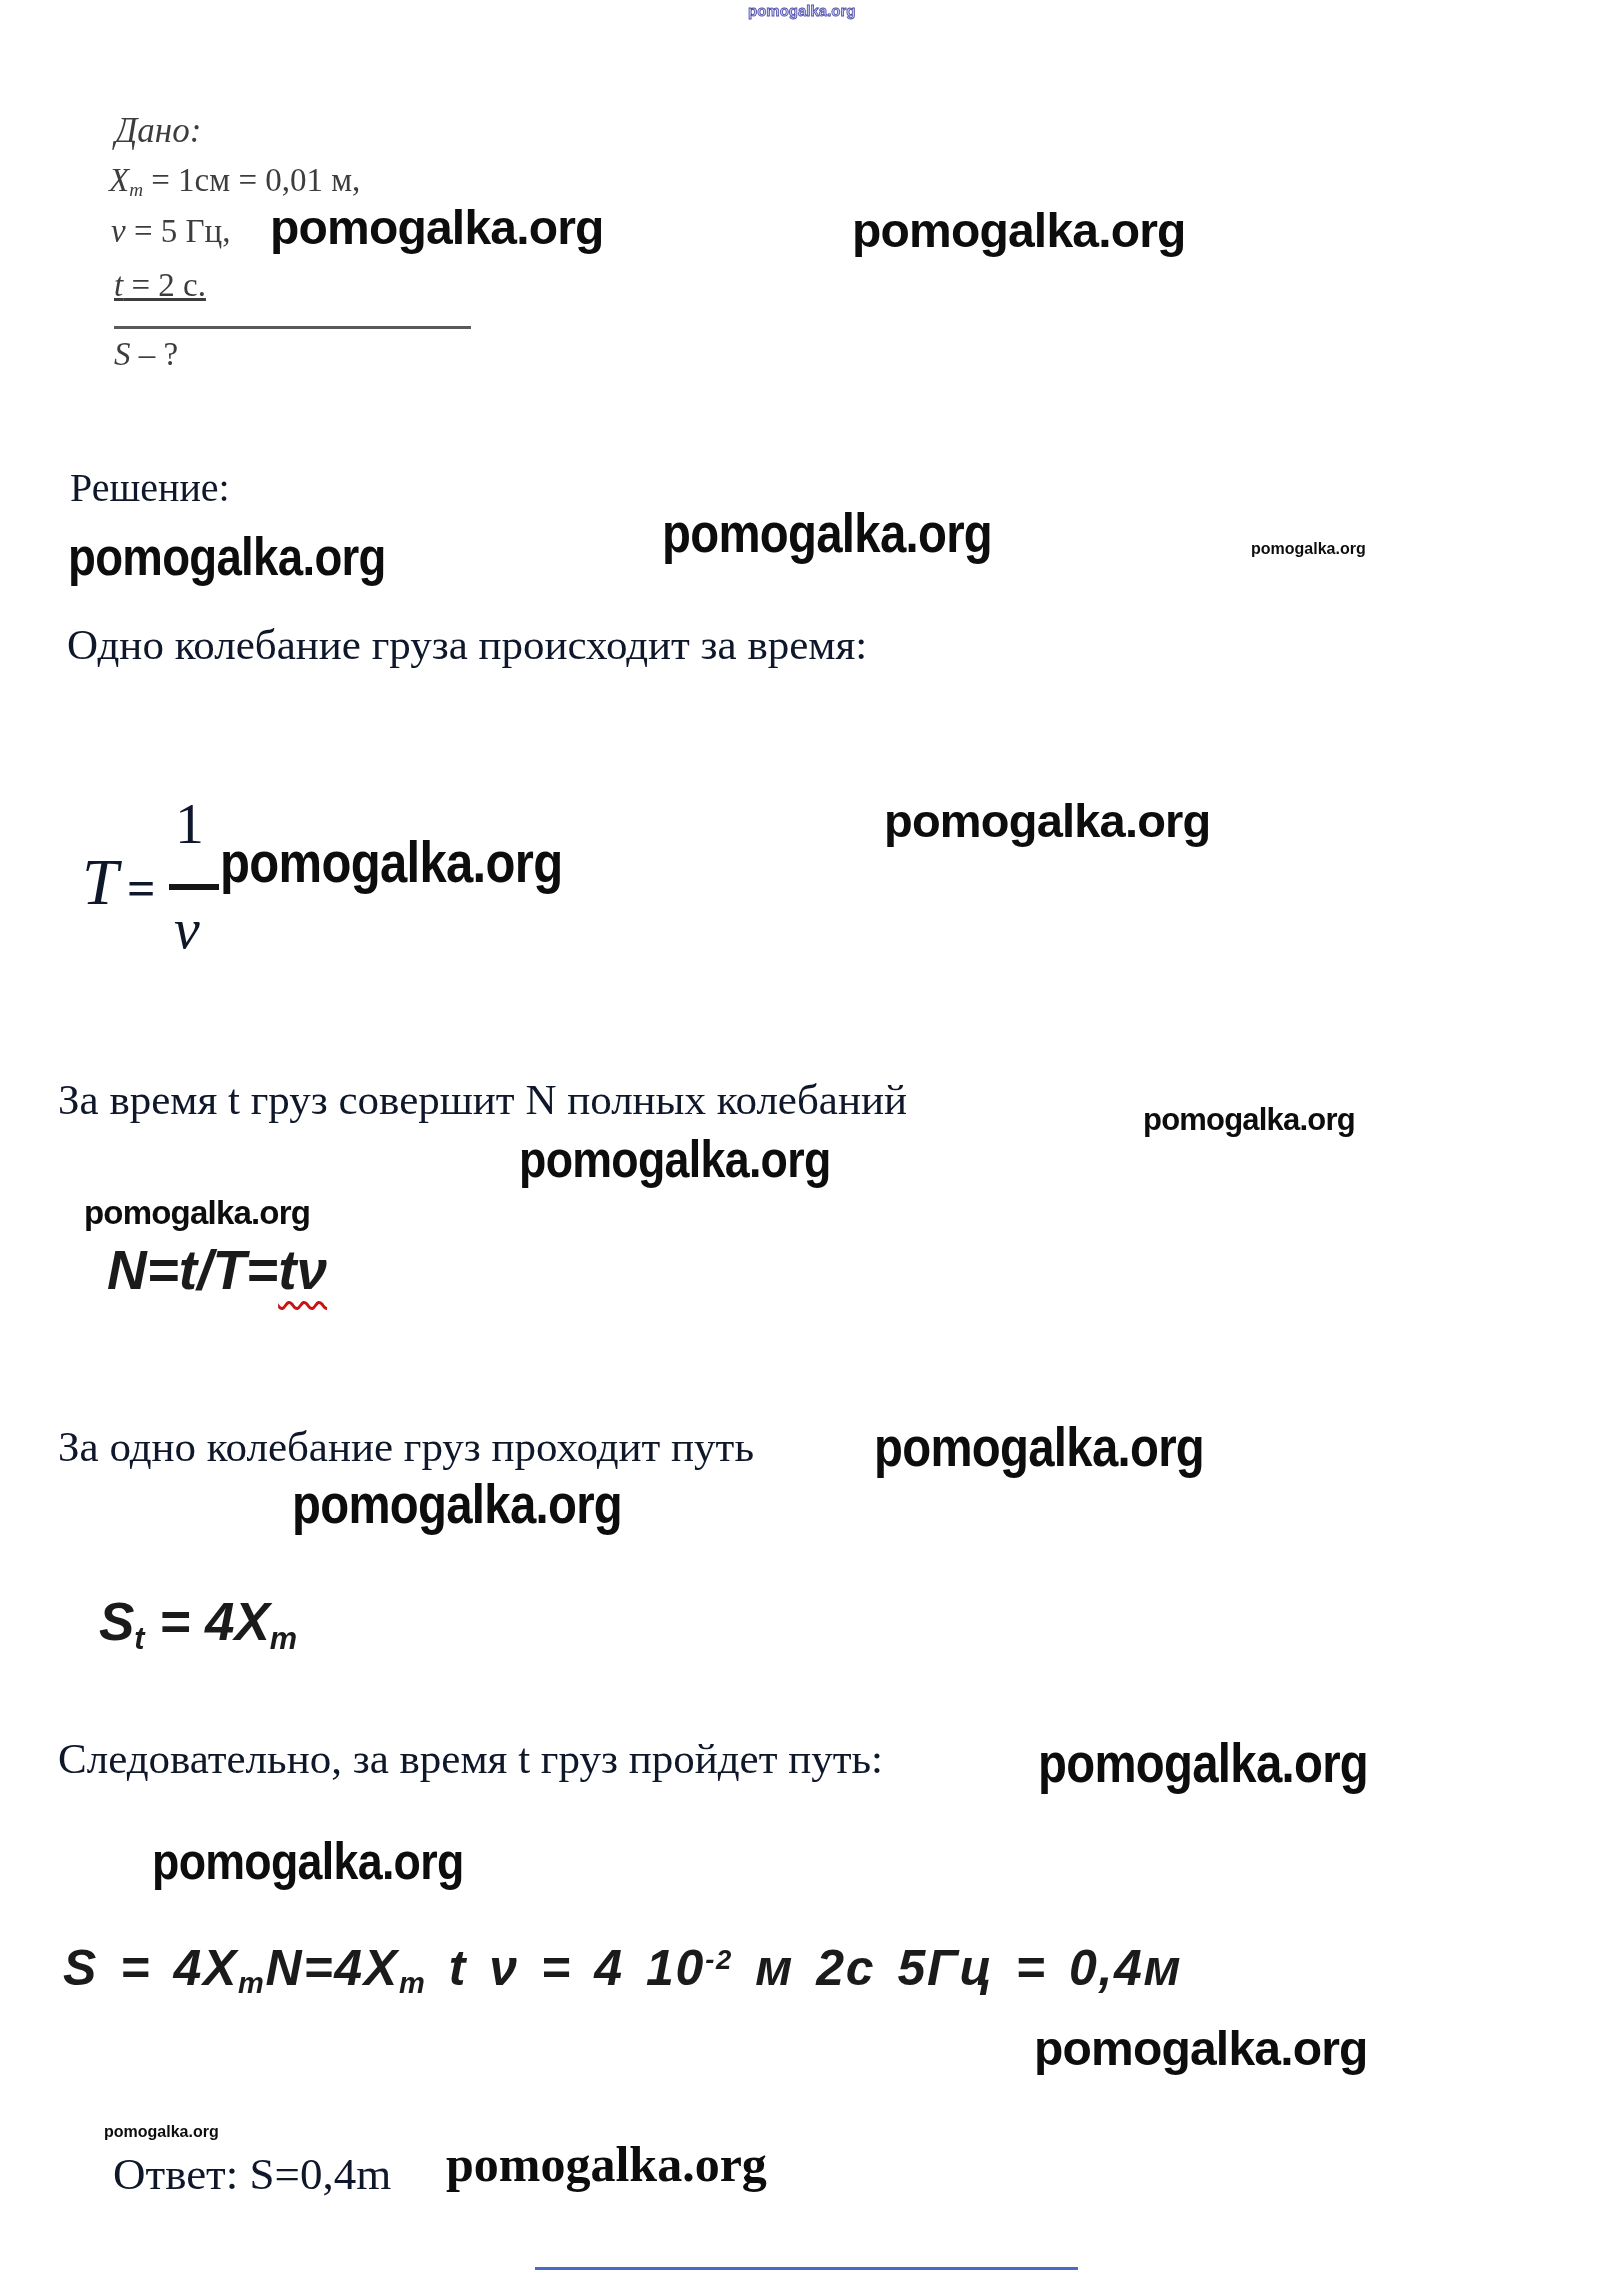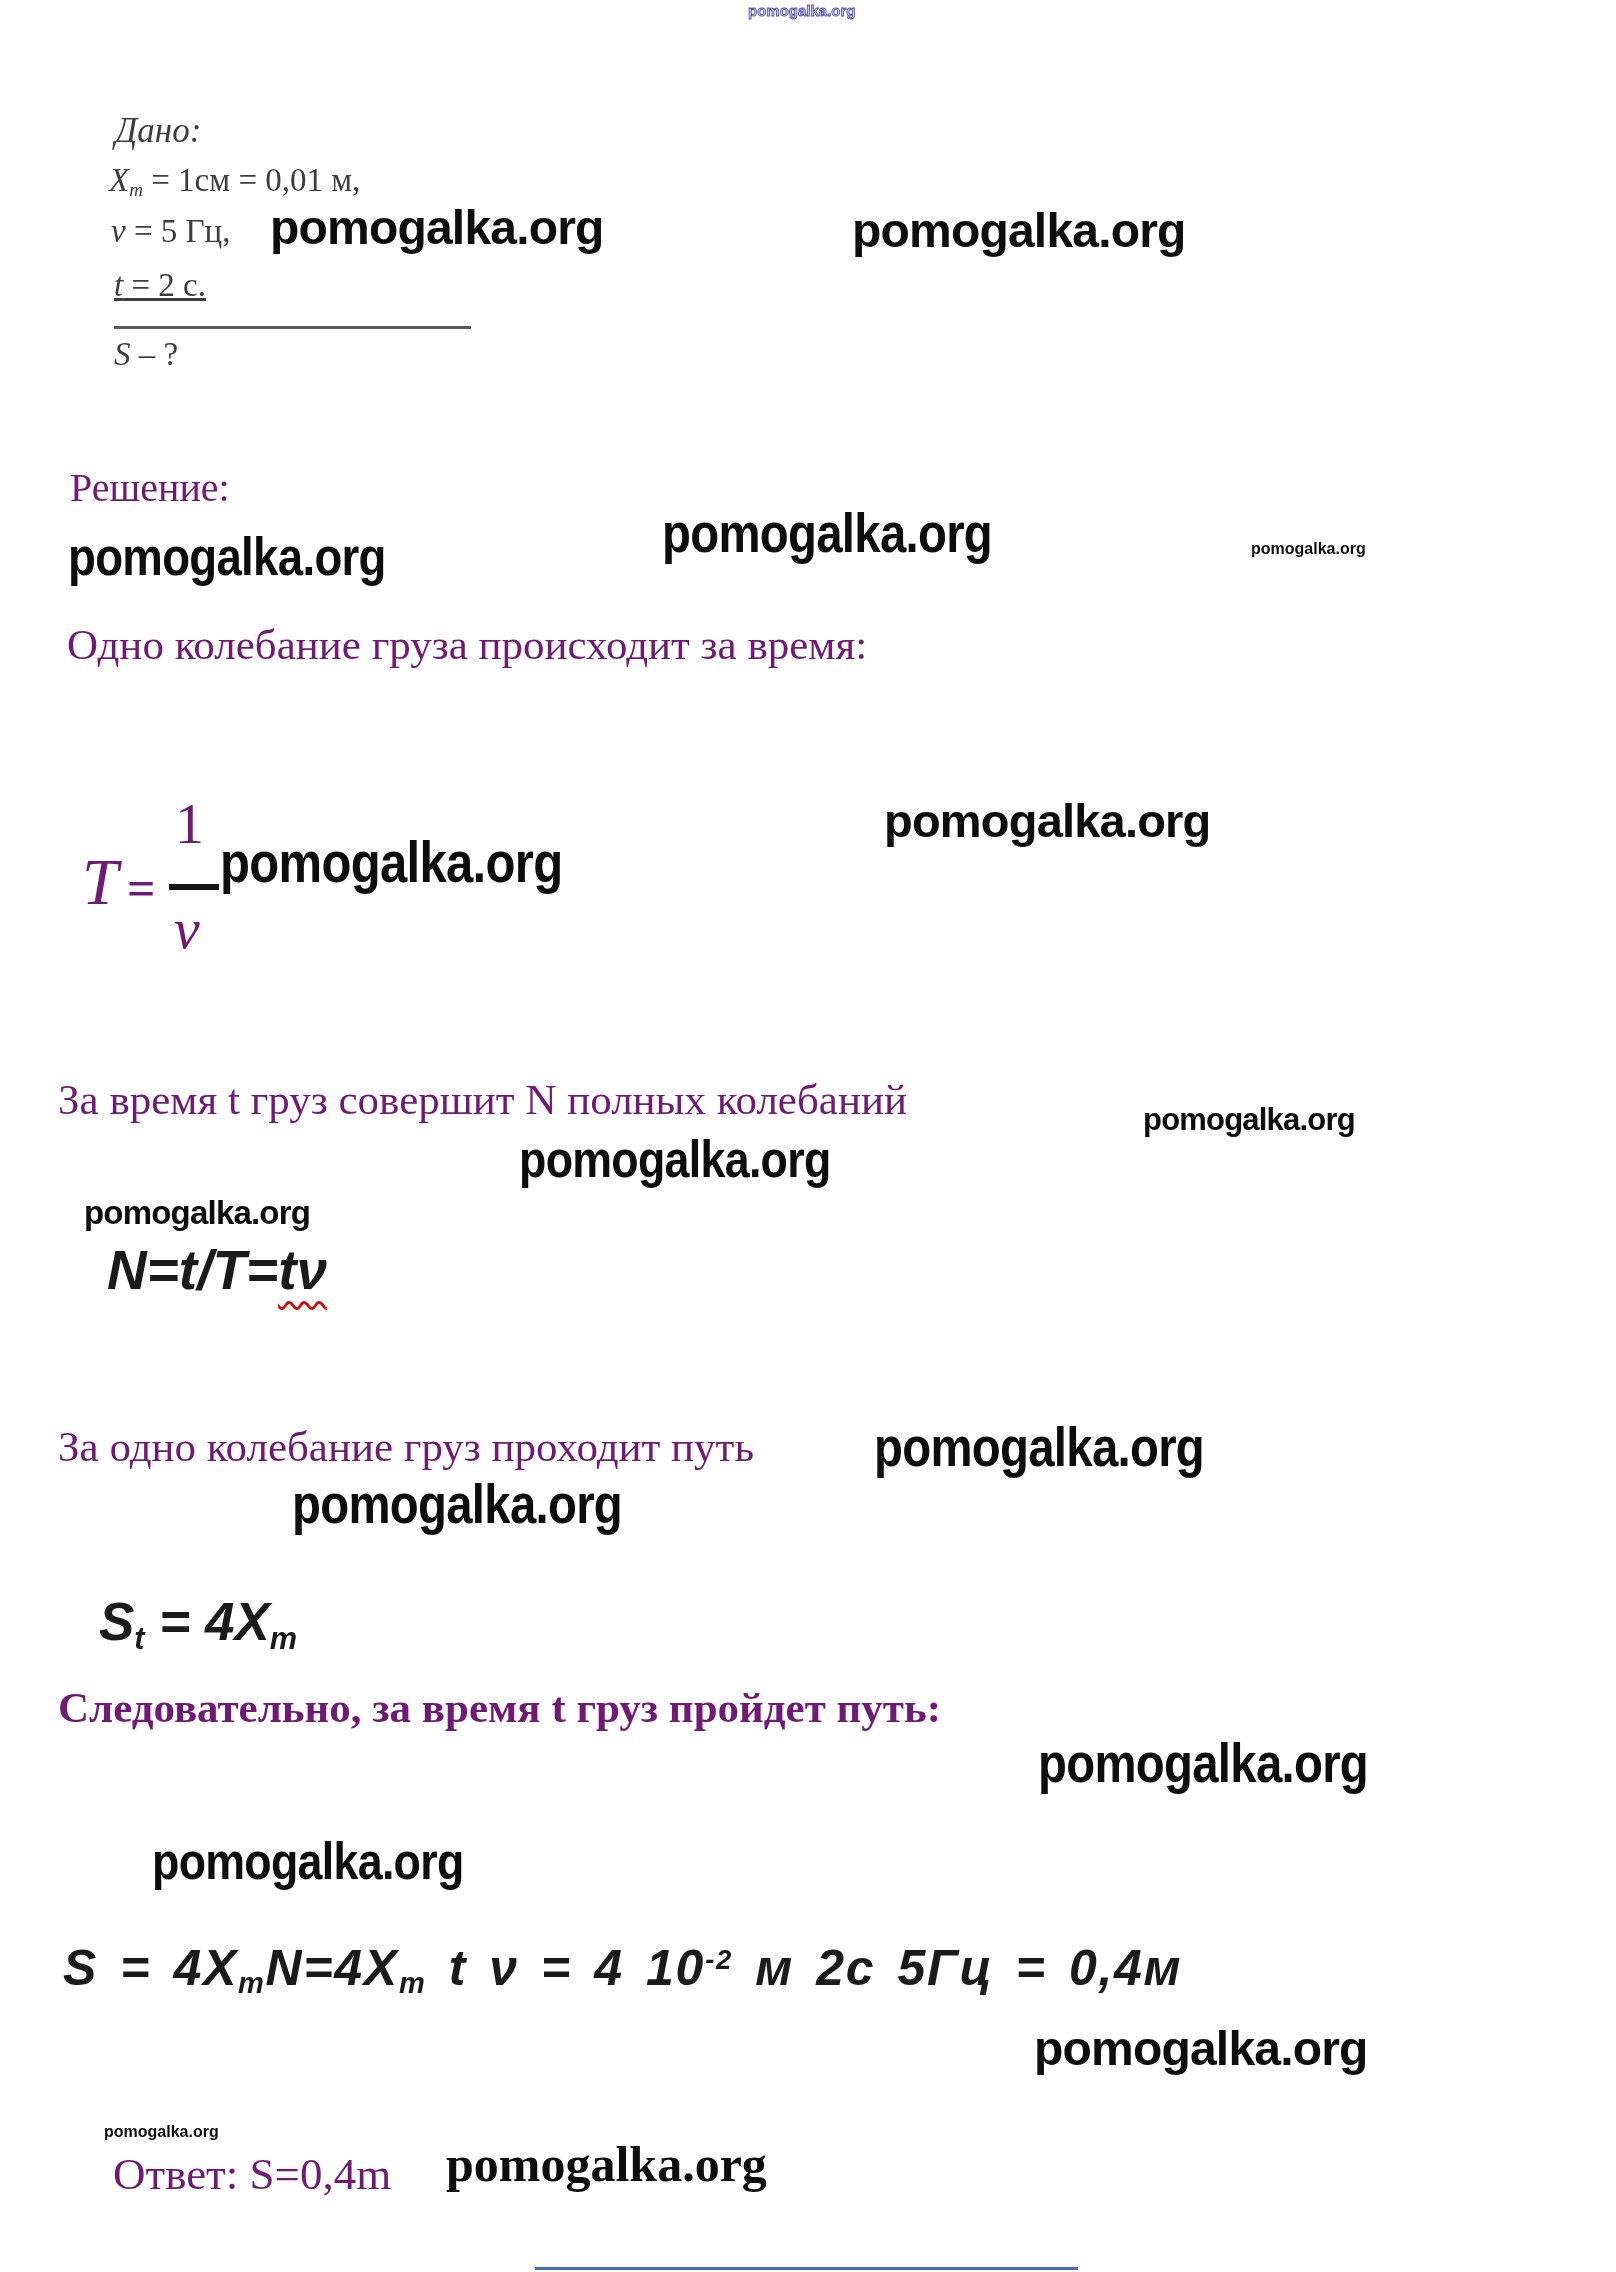--- a/index.html
+++ b/index.html
@@ -1,20 +1,20 @@
 <!DOCTYPE html>
 <html style="font-size:13.4px"><head>
 <meta charset="utf-8">
 <style>
   html,body{margin:0;padding:0;background:#ffffff;}
   .page{position:relative;width:1617px;height:2273px;background:#ffffff;overflow:hidden;
         font-family:"Liberation Serif",serif;text-align:center;}
   .abs{position:absolute;white-space:nowrap;}
   
-  .serif{font-family:"Liberation Serif",serif;color:#701a75;}
+  .serif{font-family:"Liberation Serif",serif;color:#0f172a;}
   .serif-gray{font-family:"Liberation Serif",serif;color:#3d3d3d;}
   
   .wm{font-family:"Liberation Sans",sans-serif;font-weight:700;color:#0d0d0d;letter-spacing:-0.8px;}
   
   .cond{transform:scaleX(0.86);transform-origin:left top;}
   
   .hollow{color:#c9c9ec;-webkit-text-stroke:0.8px #4d4daa;font-weight:700;}
   
   .wm-serif{font-family:"Liberation Serif",serif;font-weight:700;color:#0d0d0d;}
   
@@ -97,21 +97,21 @@
   <div class="abs wm cond" style="left:874px;top:1415px;font-size:55px;">pomogalka.org</div>
 
   <div class="abs wm cond" style="left:292px;top:1472px;font-size:55px;">pomogalka.org</div>
 
   <div class="abs hand" style="left:99px;top:1591px;font-size:53px;">
     <span>S</span><span class="sub">t</span><span> = 4</span><span>X</span><span class="sub">m</span>
   </div>
 
   <div class="abs wm cond" style="left:1038px;top:1731px;font-size:55px;">pomogalka.org</div>
 
-  <div class="abs serif" style="left:58px;top:1683px;font-size:43px;font-weight:bold;">Следовательно, за время t груз пройдет путь:</div>
+  <div class="abs serif" style="left:58px;top:1734px;font-size:43px;">Следовательно, за время t груз пройдет путь:</div>
 
   <div class="abs wm cond" style="left:152px;top:1831px;font-size:52px;">pomogalka.org</div>
 
   <div class="abs hand" style="left:63px;top:1939px;font-size:50px;letter-spacing:1.7px;word-spacing:6.7px;">
     <span>S = 4</span><span>X</span><span class="sub">m</span><span>N=4</span><span>X</span><span class="sub">m</span><span> t ν = 4 10</span><span class="sup">-2</span><span> м 2с 5Гц = 0,4м</span>
   </div>
 
   <div class="abs wm" style="left:1034px;top:2021px;font-size:48px;">pomogalka.org</div>
 
   <div class="abs wm" style="left:104px;top:2123px;font-size:16px;letter-spacing:0;">pomogalka.org</div>

